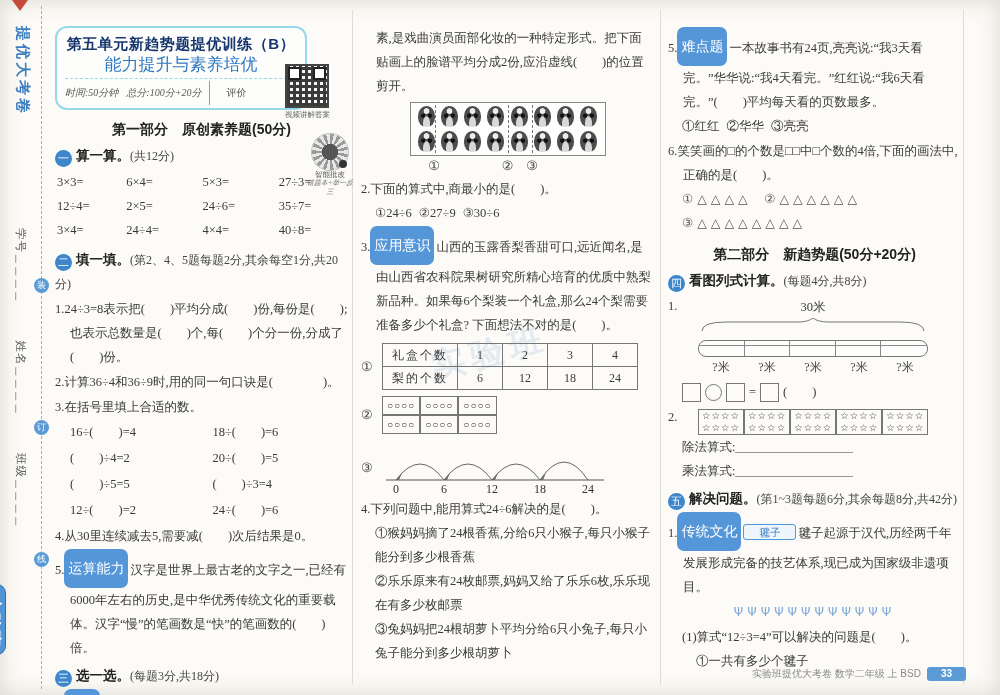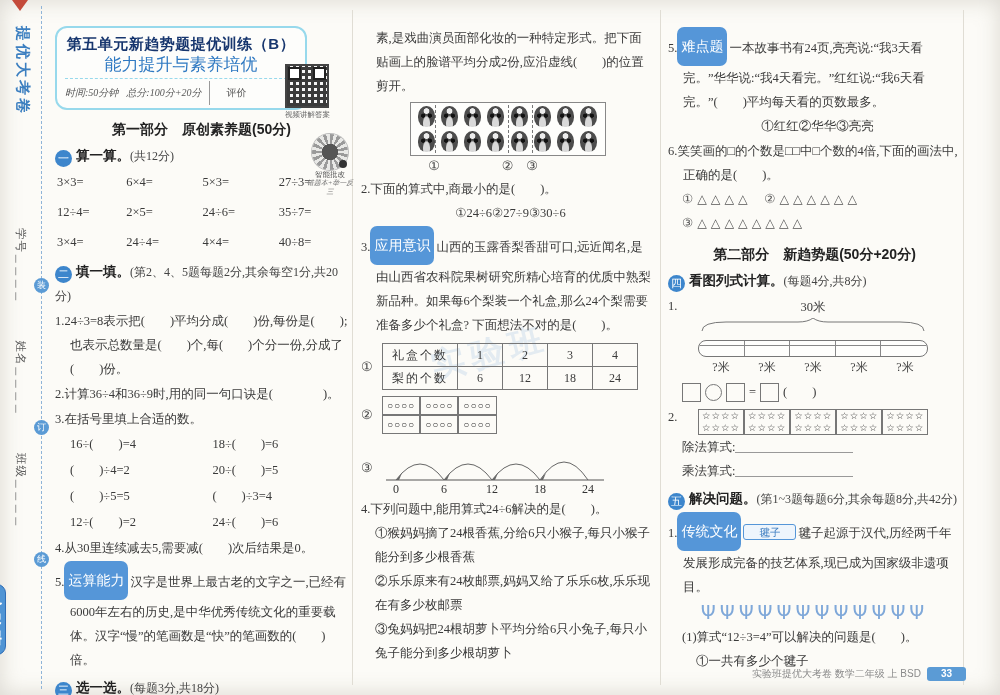--- a/index.html
+++ b/index.html
@@ -59,24 +59,24 @@
   .stamp::after{content:"";position:absolute;right:1px;bottom:2px;width:8px;height:8px;border-radius:50%;background:#333;}
   .stamp-cap{font-size:7.5px;color:#555;line-height:9px;}
   .stamp-note{font-size:7px;color:#777;line-height:9px;font-style:italic;}
   
   .sec-hd{margin-top:4px;line-height:24px;}
   .sec-ico{display:inline-block;width:17px;height:17px;border-radius:50%;background:#3d86cc;
     color:#fff;font-size:11px;line-height:17px;text-align:center;vertical-align:-2px;
     font-family:"Liberation Sans",sans-serif;margin-right:4px;}
   .sec-ttl{font-family:"Liberation Sans",sans-serif;font-weight:bold;font-size:13.5px;color:#222;}
   .sec-note{font-size:12px;color:#444;}
-  .calc-grid{display:grid;grid-template-columns:1fr 1.1fr 1.1fr 1fr;row-gap:6px;line-height:24px;padding:2px 0 2px 2px;}
+  .calc-grid{display:grid;grid-template-columns:1fr 1.1fr 1.1fr 1fr;line-height:24px;padding:2px 0 2px 2px;}
   .item{padding-left:15px;text-indent:-15px;line-height:24px;margin-top:1px;}
   .sub-grid{display:grid;grid-template-columns:1.05fr 1fr;padding-left:15px;line-height:26px;}
-  .opt-row{display:flex;justify-content:center;padding-left:14px;padding-right:8px;}
+  .opt-row{display:flex;justify-content:flex-start;padding-left:14px;padding-right:8px;gap:7px;}
   .opt-line{padding-left:14px;line-height:24px;}
   .tag{display:inline-block;background:#5596d8;color:#fff;font-size:14px;line-height:15px;
     padding:12px 4px;border-radius:7px;font-family:"Liberation Sans",sans-serif;vertical-align:1px;margin-right:2px;text-indent:0;}
   .tag-outline{display:inline-block;border:1px solid #5596d8;color:#3d7dc0;background:#eef5fc;
     font-size:10.5px;line-height:14px;padding:0 15px;border-radius:3px;
     font-family:"Liberation Sans",sans-serif;vertical-align:1px;margin-right:2px;text-indent:0;}
   
   .mask-fig{position:relative;width:196px;margin:4px auto 0;}
   .mask-box{border:1px solid #888;padding:3px 4px;display:grid;grid-template-columns:repeat(8,1fr);
     row-gap:4px;justify-items:center;position:relative;background:#fefefc;}
@@ -109,21 +109,21 @@
   .seg-row{display:grid;grid-template-columns:repeat(5,1fr);text-align:center;font-size:12px;line-height:20px;}
   .eq-row{margin:4px 0 2px 14px;display:flex;align-items:center;gap:4px;line-height:22px;}
   .eq-box{width:17px;height:17px;border:1.2px solid #777;display:inline-block;}
   .eq-circ{width:15px;height:15px;border:1.2px solid #777;border-radius:50%;display:inline-block;}
   
   .star-row{display:flex;margin:3px 0 0 14px;}
   .sbox{border:1px solid #777;padding:0 3px;font-size:9.5px;line-height:12px;letter-spacing:1px;color:#444;
     text-align:center;}
   .blank{display:inline-block;width:118px;border-bottom:1px solid #999;height:13px;vertical-align:-2px;}
   
-  .shuttle-row{text-align:center;margin:2px 0;color:#7fa8d9;font-size:19px;letter-spacing:4px;
+  .shuttle-row{text-align:center;margin:2px 0;color:#7fa8d9;font-size:12px;letter-spacing:4px;
     font-family:"DejaVu Sans",sans-serif;line-height:22px;}
   .tri{letter-spacing:4px;color:#555;}
   
   .footer{position:absolute;right:34px;bottom:14px;font-size:10px;color:#8a8a8a;
     font-family:"Liberation Sans",sans-serif;display:flex;align-items:center;gap:6px;}
   .pgnum{background:#5b9bd5;color:#fff;border-radius:3px;padding:0 14px;line-height:14px;font-weight:bold;}
   .watermark{position:absolute;left:430px;top:330px;color:rgba(100,155,210,.16);font-size:34px;
     font-weight:bold;transform:rotate(-14deg);font-family:"Liberation Sans",sans-serif;letter-spacing:6px;}
   svg text{font-family:"Liberation Serif",serif;font-size:12px;fill:#333;}
 </style>

